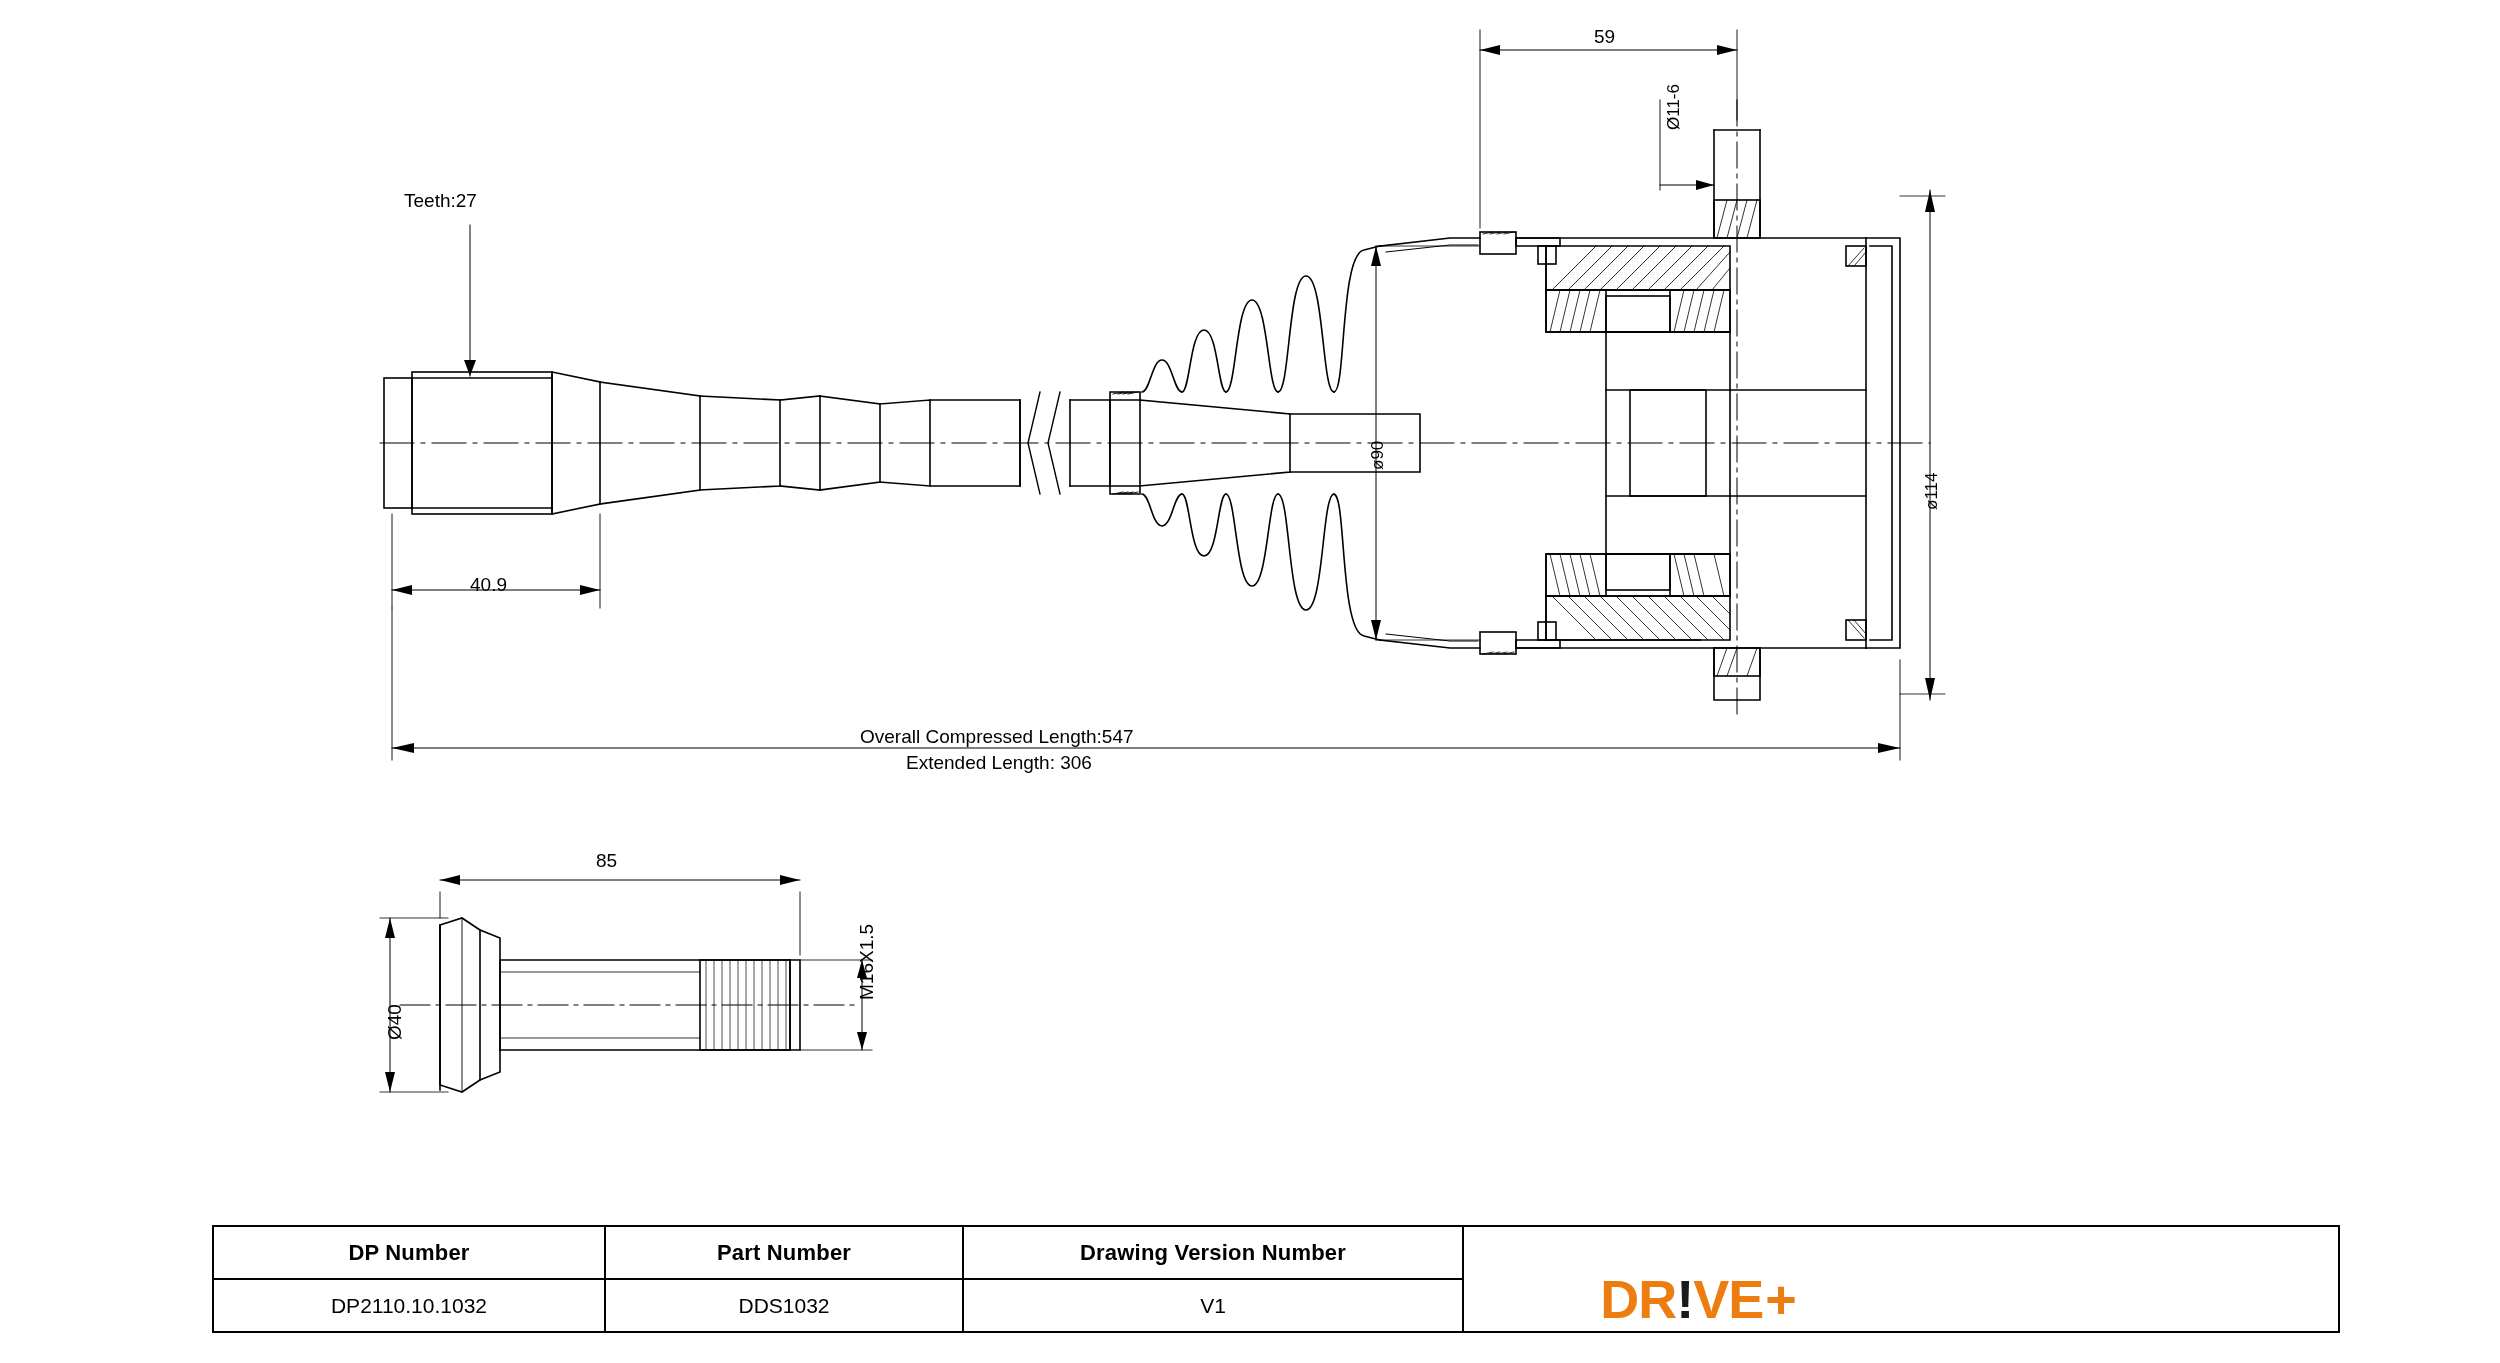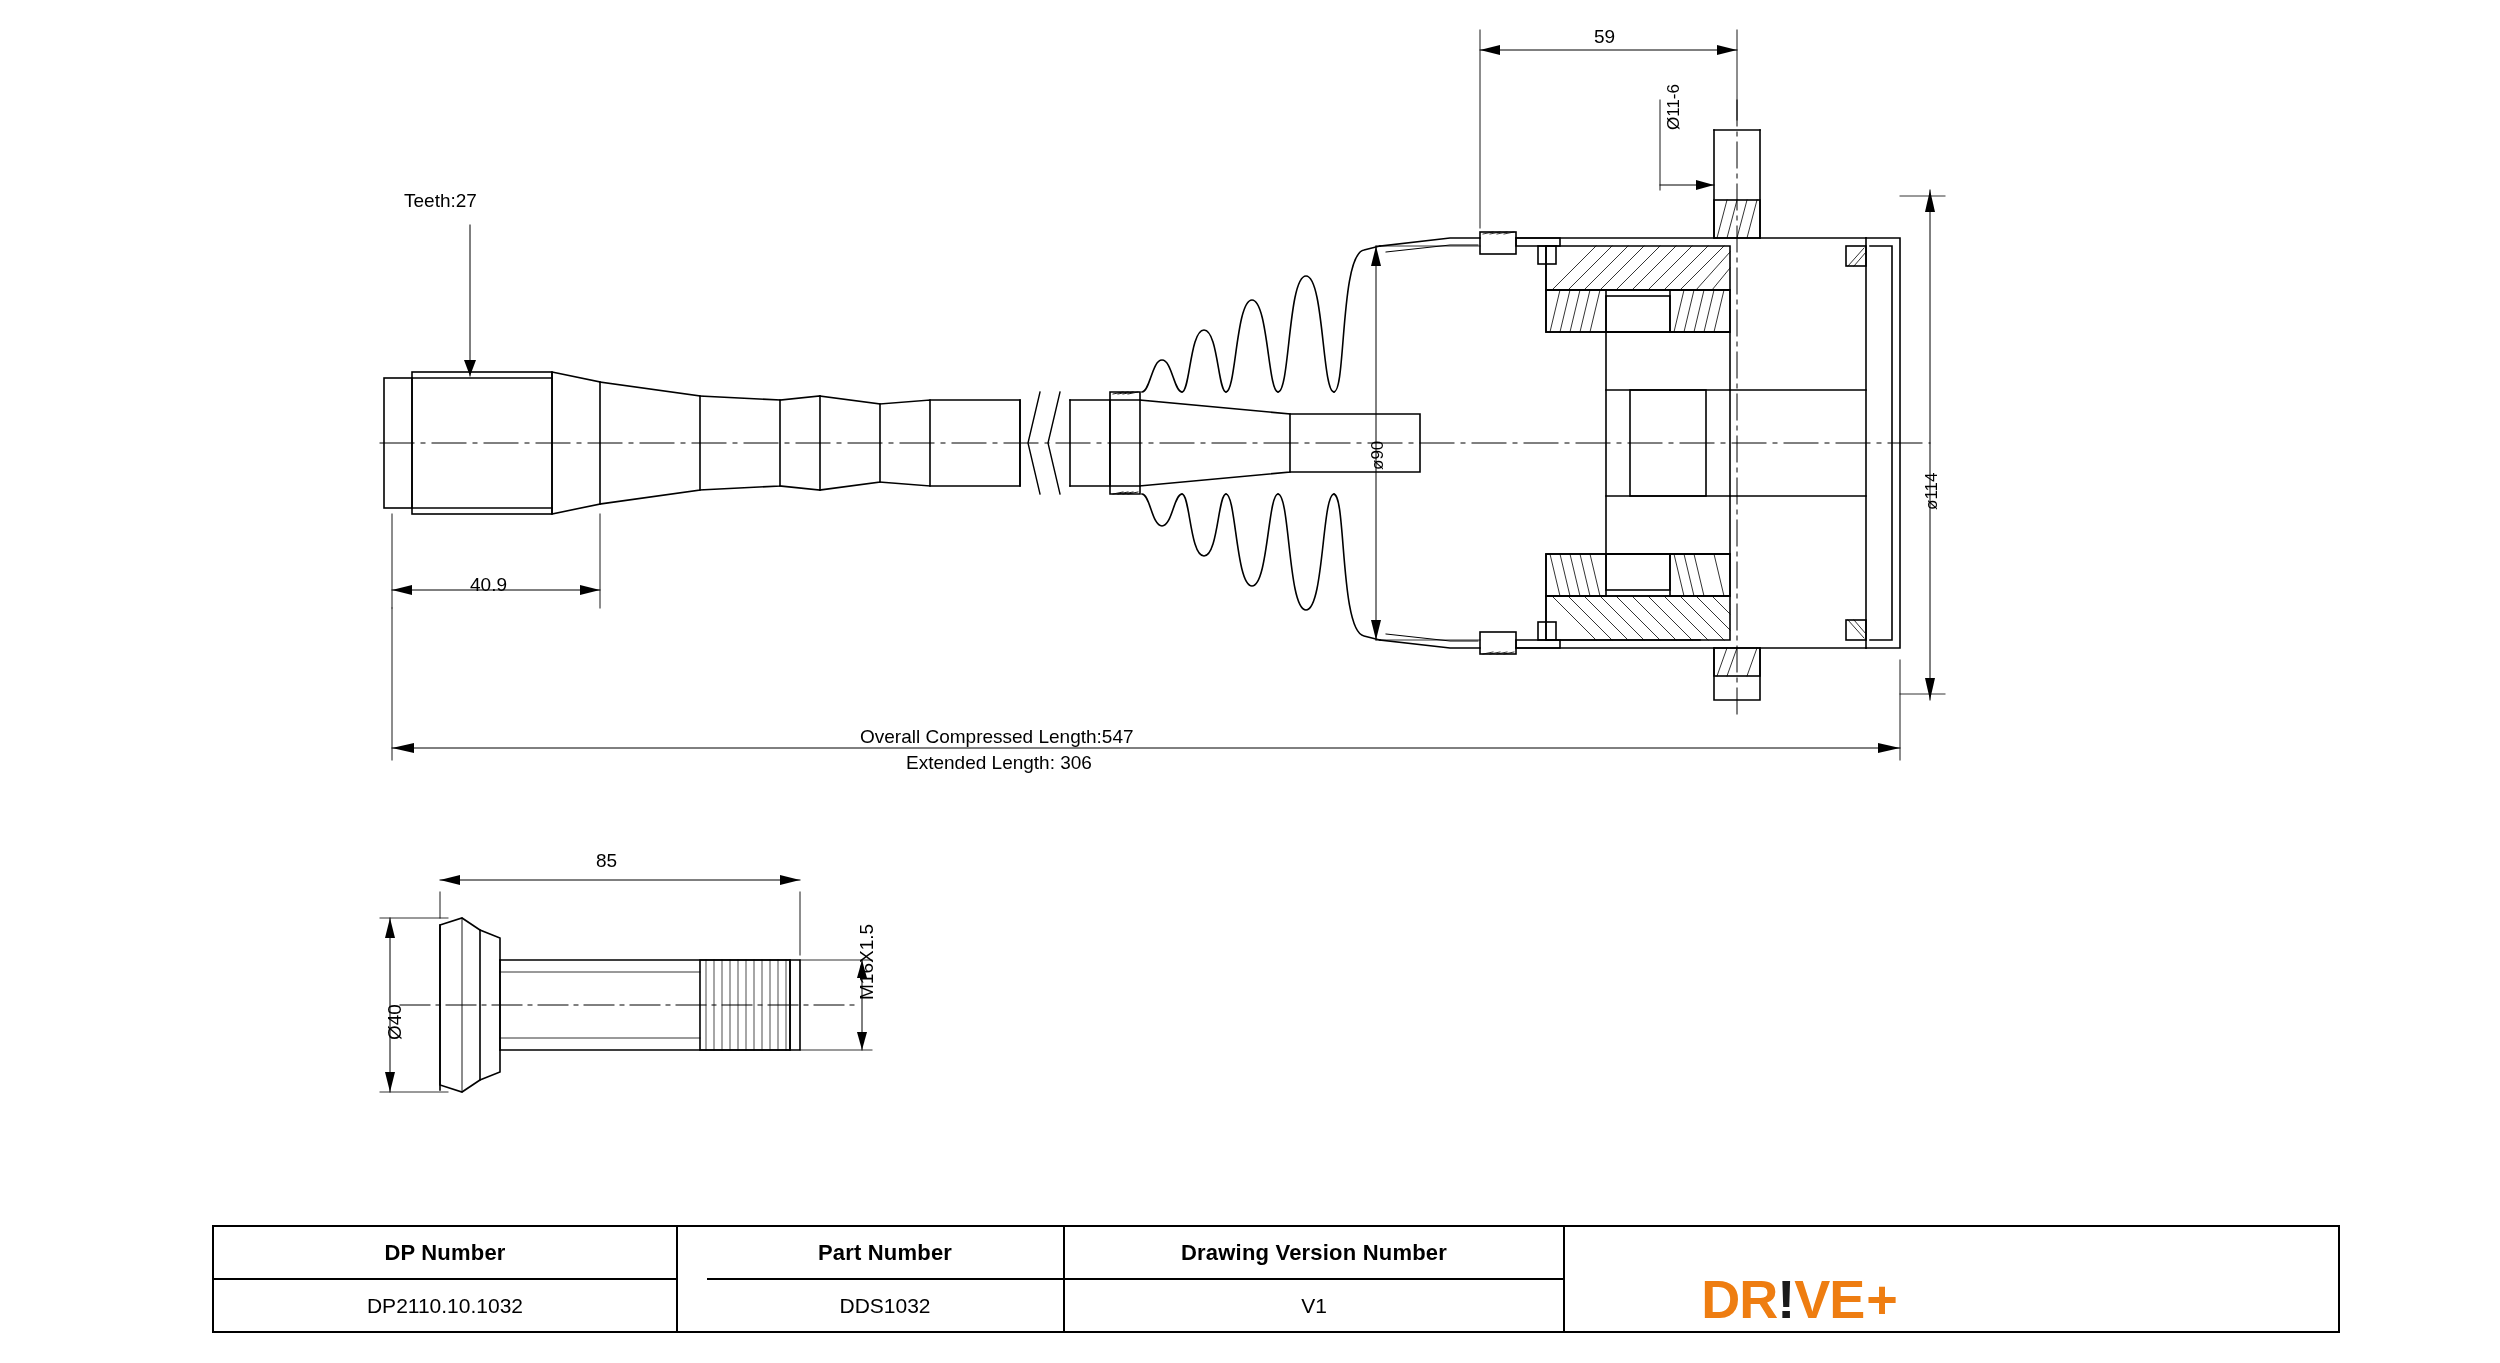--- a/index.html
+++ b/index.html
@@ -68,22 +68,22 @@
     font-weight: bold;
     letter-spacing: .2px;
   }
   .tb-val {
     height: 52px;
     display: flex;
     align-items: center;
     justify-content: center;
     font-size: 21px;
   }
-  .c1 { width: 464px; }
-  .c2 { width: 358px; margin-left: 29px; }
+  .c1 { width: 392px; }
+  .c2 { width: 358px; }
   .c3 { width: 500px; }
   .c4 { width: 400px; }
   .c5 { width: 468px; display: flex; align-items: center; justify-content: center; margin-top: 40px; }
   .logo {
     font-family: "Liberation Sans", sans-serif;
     font-weight: bold;
     font-size: 54px;
     letter-spacing: -1px;
     color: #ee7d11;
     display: flex;

